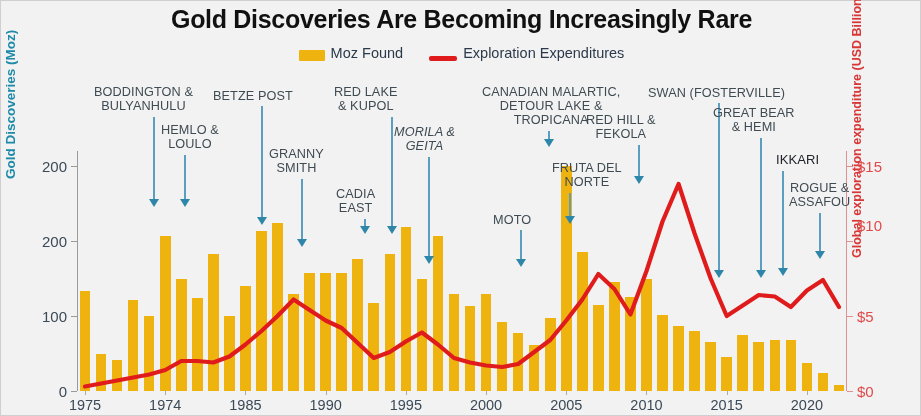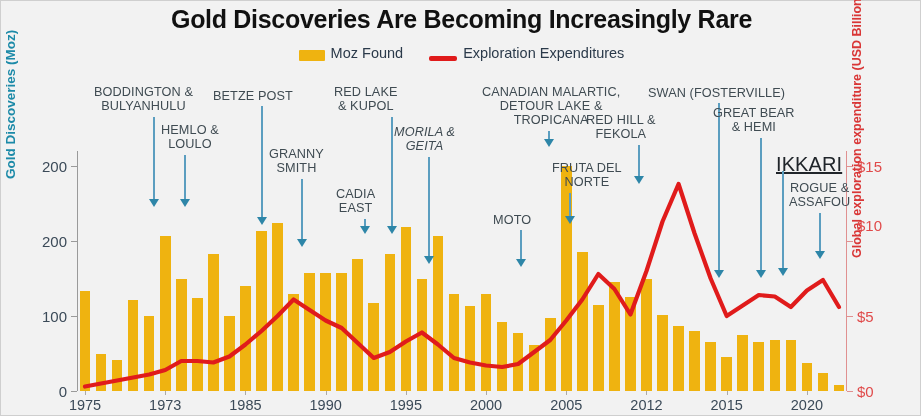--- a/index.html
+++ b/index.html
@@ -106,21 +106,21 @@
     font-size: 14.5px; color: #3b4a58; white-space: nowrap;
   }
   .annot-text {
     position: absolute;
     font-size: 12.7px;
     color: #3f4b52;
     line-height: 1.12;
     white-space: pre-line;
     letter-spacing: 0.1px;
   }
-  .annot-text.dark { color: #20252a; font-size: 20px; text-decoration: underline; }
+  .annot-text.dark { color: #20252a; font-size: 13px; }
   .annot-arrow {
     position: absolute;
     width: 1.6px;
     background: #5b9ec0;
   }
   .annot-head {
     position: absolute;
     width: 0; height: 0;
     border-left: 5px solid transparent;
     border-right: 5px solid transparent;
@@ -222,33 +222,33 @@
         <div class="bar" title="2021: 24 Moz" style="left: 740.644px; width: 10.5875px; height: 18px; background: rgb(239, 179, 16);"></div>
         <div class="bar" title="2022: 8 Moz" style="left: 756.685px; width: 10.5875px; height: 6px; background: rgb(239, 179, 16);"></div>
       </div>
     <svg id="line-svg" viewBox="0 0 770 240" preserveAspectRatio="none">
       <polyline id="expenditure-line" fill="none" stroke="#E01B1B" stroke-width="4.2" stroke-linejoin="round" stroke-linecap="round" points="8.02,235.50 24.06,232.50 40.10,229.50 56.15,226.50 72.19,223.50 88.23,219.00 104.27,210.00 120.31,210.00 136.35,211.50 152.40,205.50 168.44,193.50 184.48,180.00 200.52,165.00 216.56,148.50 232.60,159.00 248.65,169.50 264.69,177.00 280.73,192.00 296.77,207.00 312.81,201.00 328.85,190.50 344.90,181.50 360.94,193.50 376.98,207.00 393.02,211.50 409.06,214.50 425.10,216.00 441.15,213.00 457.19,201.00 473.23,189.00 489.27,169.50 505.31,148.50 521.35,123.00 537.40,138.00 553.44,163.50 569.48,120.00 585.52,70.50 601.56,33.00 617.60,82.50 633.65,127.50 649.69,165.00 665.73,154.50 681.77,144.00 697.81,145.50 713.85,156.00 729.90,139.50 745.94,129.00 761.98,156.00"></polyline>
     </svg>
     <div id="xaxis">
         <div class="xtick" style="left: 8.02083px;"></div>
         <div class="xlabel" style="left: 8.02083px;">1975</div>
         <div class="xtick" style="left: 88.2292px;"></div>
-        <div class="xlabel" style="left: 88.2292px;">1973</div>
+        <div class="xlabel" style="left: 88.2292px;">1974</div>
         <div class="xtick" style="left: 168.438px;"></div>
         <div class="xlabel" style="left: 168.438px;">1985</div>
         <div class="xtick" style="left: 248.646px;"></div>
         <div class="xlabel" style="left: 248.646px;">1990</div>
         <div class="xtick" style="left: 328.854px;"></div>
         <div class="xlabel" style="left: 328.854px;">1995</div>
         <div class="xtick" style="left: 409.062px;"></div>
         <div class="xlabel" style="left: 409.062px;">2000</div>
         <div class="xtick" style="left: 489.271px;"></div>
         <div class="xlabel" style="left: 489.271px;">2005</div>
         <div class="xtick" style="left: 569.479px;"></div>
-        <div class="xlabel" style="left: 569.479px;">2012</div>
+        <div class="xlabel" style="left: 569.479px;">2010</div>
         <div class="xtick" style="left: 649.688px;"></div>
         <div class="xlabel" style="left: 649.688px;">2015</div>
         <div class="xtick" style="left: 729.896px;"></div>
         <div class="xlabel" style="left: 729.896px;">2020</div>
       </div>
   </div>
 
   <div id="annotations">
       <div class="annot-text" style="left: 93px; top: 84px; text-align: center;">BODDINGTON &amp;
 BULYANHULU</div>

